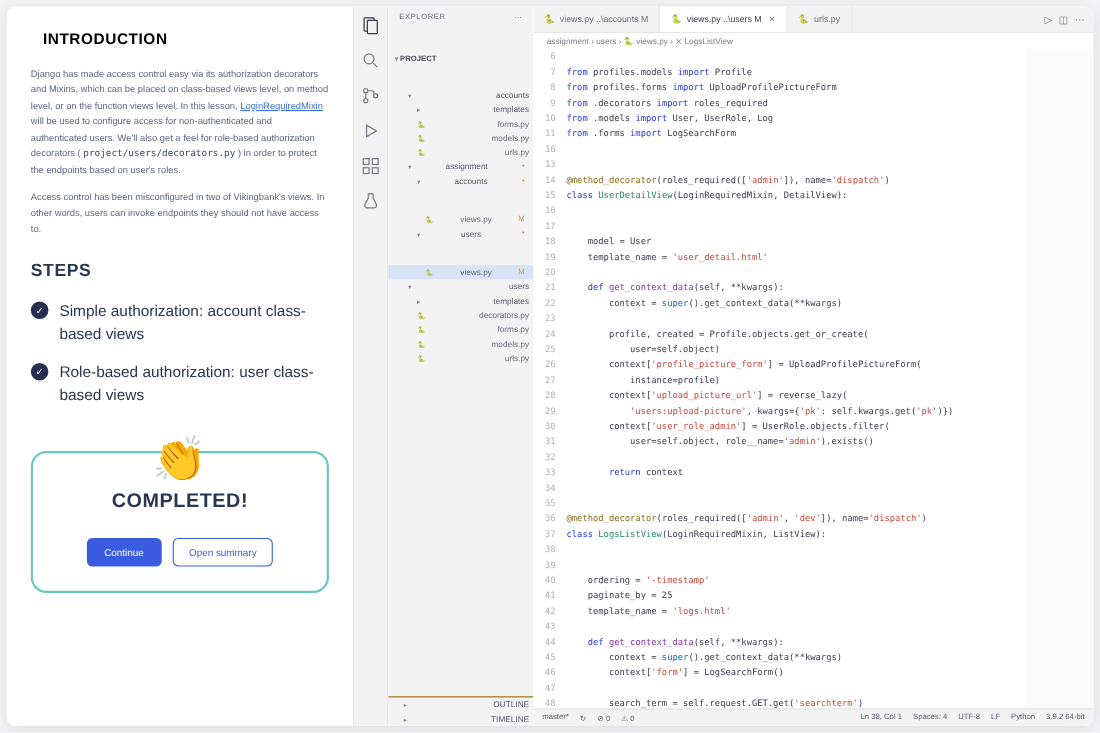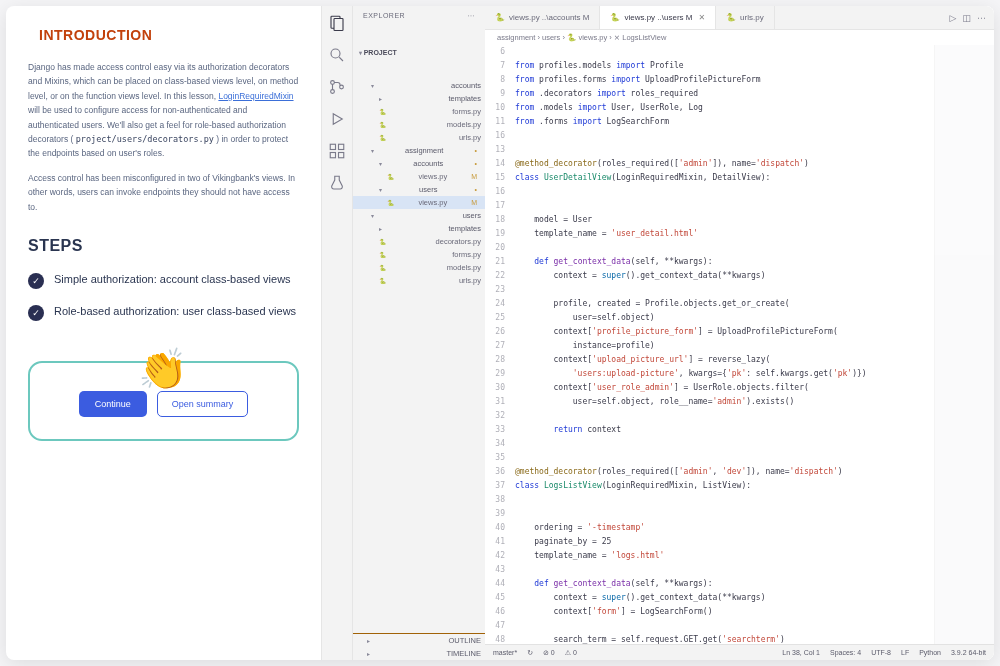--- a/index.html
+++ b/index.html
@@ -1,48 +1,48 @@
 <!DOCTYPE html>
 <html><head>
 <meta charset="utf-8">
 <style>
 * { margin: 0; padding: 0; box-sizing: border-box; }
 body { font-family: -apple-system, BlinkMacSystemFont, 'Segoe UI', sans-serif; background: #f5f5f7; width: 1000px; height: 666px; overflow: hidden; }
 .app { display: flex; height: 100%; background: #fff; box-shadow: 0 4px 20px rgba(0,0,0,0.1); border-radius: 8px; margin: 6px; height: 654px; overflow: hidden; }
 
 
 .lesson { width: 315px; padding: 18px 22px; color: #2a3550; font-size: 8.5px; line-height: 1.7; overflow-y: auto; }
-.lesson h1 { font-size: 14px; font-weight: 700; letter-spacing: 0.5px; margin-bottom: 12px; color: #c2410c; padding-left: 11px; }
+.lesson h1 { font-size: 14px; font-weight: 700; letter-spacing: 0.5px; margin-bottom: 12px; color: #000000; padding-left: 11px; }
 .lesson p { margin-bottom: 10px; color: #5a6680; }
 .lesson a { color: #3b6fd8; text-decoration: underline; }
 .lesson code { font-family: monospace; color: #3a4560; }
 .lesson h2 { font-size: 16px; font-weight: 700; margin: 18px 0 12px; letter-spacing: 0.5px; }
 .step { display: flex; gap: 10px; margin-bottom: 14px; }
 .step-check { width: 16px; height: 16px; background: #2a2f52; border-radius: 50%; color: #fff; display: flex; align-items: center; justify-content: center; font-size: 9px; flex-shrink: 0; margin-top: 2px; }
-.step-text { color: #2a3550; font-size: 11px; line-height: 1.5; font-weight: 500; }
+.step-text { color: #2a3550; font-size: 14px; line-height: 1.5; font-weight: 500; }
 .completed-card { border: 2px solid #6cc8be; border-radius: 14px; padding: 28px 20px 22px; text-align: center; margin-top: 40px; position: relative; }
 .clap { position: absolute; top: -28px; left: 50%; transform: translateX(-50%); font-size: 40px; }
 .completed-card h3 { font-size: 18px; font-weight: 700; color: #2a3550; margin-bottom: 18px; letter-spacing: 0.5px; }
 .btn-row { display: flex; gap: 10px; justify-content: center; }
 .btn-primary { background: #3b5ce0; color: #fff; border: none; padding: 8px 16px; border-radius: 5px; font-size: 9px; font-weight: 500; cursor: pointer; }
 .btn-outline { background: #fff; color: #3b5ce0; border: 1.5px solid #3b5ce0; padding: 7px 14px; border-radius: 5px; font-size: 9px; font-weight: 500; cursor: pointer; }
 
 
 .activity { width: 32px; background: #f3f3f3; border-left: 1px solid #e5e5e5; border-right: 1px solid #e5e5e5; display: flex; flex-direction: column; align-items: center; padding-top: 8px; gap: 14px; }
 .activity-icon { width: 18px; height: 18px; color: #7a7a8a; cursor: pointer; }
 .activity-icon.active { color: #3a3a4a; }
 
 
 .explorer { width: 132px; background: #f3f3f3; display: flex; flex-direction: column; font-size: 7.5px; color: #5a5a6a; gap: 20px; }
 .explorer-header { padding: 6px 10px; font-size: 7px; letter-spacing: 0.5px; color: #6a6a7a; display: flex; justify-content: space-between; }
 .explorer-section { font-size: 7px; font-weight: 600; padding: 3px 6px; color: #4a4a5a; }
 .tree { flex: 1; overflow-y: auto; }
 .tree-item { padding: 2px 4px 2px 18px; cursor: pointer; white-space: nowrap; display: flex; align-items: center; justify-content: space-between; }
 .tree-item.indent1 { padding-left: 26px; }
-.tree-item.indent2 { padding-left: 34px; }
+.tree-item.indent2 { padding-left: 34px; margin-top: 22px; }
 .tree-item.active { background: #d8e4f5; }
 .tree-badge { font-size: 7px; color: #c79a3a; padding-right: 4px; }
 .tree-folder::before { content: '▸ '; font-size: 6px; color: #8a8a9a; }
 .tree-folder.open::before { content: '▾ '; }
 .tree-file { color: #6a6a7a; }
 .tree-file.py::before { content: '🐍 '; font-size: 6px; }
 .explorer-footer { border-top: 1px solid #a16207; }
 .explorer-footer .tree-item { padding-left: 14px; }
 
 
@@ -92,20 +92,21 @@
     <div class="step">
       <div class="step-check">✓</div>
       <div class="step-text">Simple authorization: account class-based views</div>
     </div>
     <div class="step">
       <div class="step-check">✓</div>
       <div class="step-text">Role-based authorization: user class-based views</div>
     </div>
     <div class="completed-card">
       <div class="clap">👏</div>
+      <h3>COMPLETED!</h3>
       <div class="btn-row">
         <button class="btn-primary">Continue</button>
         <button class="btn-outline">Open summary</button>
       </div>
     </div>
   </div>
 
   <div class="activity">
     <svg class="activity-icon active" viewBox="0 0 24 24" fill="none" stroke="currentColor" stroke-width="1.5">
         <rect x="4" y="3" width="12" height="16" rx="1"></rect>

